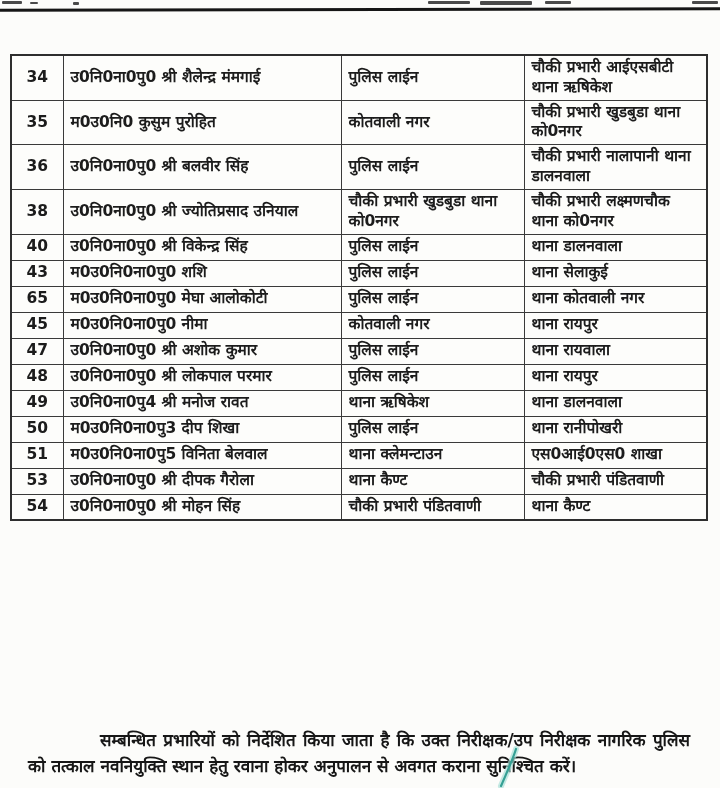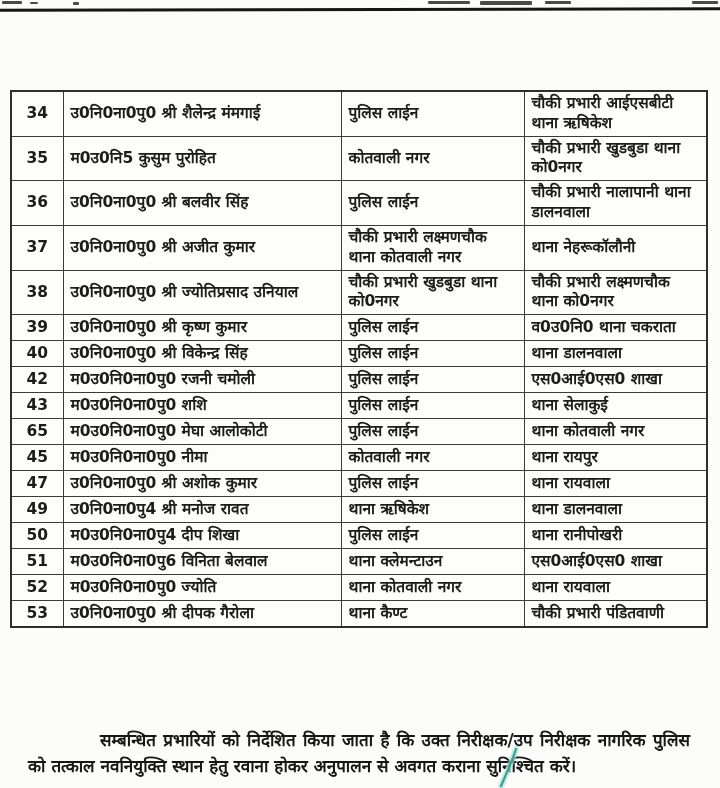--- a/index.html
+++ b/index.html
@@ -45,21 +45,21 @@
   table.transfer td {
     border: 1.5px solid #3a3a3a;
     font-size: 15.5px;
     font-weight: 600;
     line-height: 1.28;
     padding: 2px 7px;
     vertical-align: middle;
     color: #1c1c1c;
     overflow: hidden;
   }
-  table.transfer { border: 2.5px solid #2e2e2e; margin-top: 36px; }
+  table.transfer { border: 2.5px solid #2e2e2e; }
   table.transfer tr { height: 26px; }
   td.c-sno { text-align: center; font-size: 14.5px; font-weight: 700; padding: 2px 2px; }
   td.c-name { padding-left: 9px; }
 
   
   .closing {
     position: absolute;
     left: 28px; top: 710px;
     width: 662px;
     font-size: 17px;
@@ -101,59 +101,41 @@
     </colgroup>
     <tbody id="table-body">
         <tr>
       <td class="c-sno">34</td>
       <td class="c-name">उ0नि0ना0पु0 श्री शैलेन्द्र मंमगाई</td>
       <td class="c-from">पुलिस लाईन</td>
       <td class="c-to">चौकी प्रभारी आईएसबीटी थाना ऋषिकेश</td>
     </tr>
         <tr>
       <td class="c-sno">35</td>
-      <td class="c-name">म0उ0नि5 कुसुम पुरोहित</td>
+      <td class="c-name">म0उ0नि0 कुसुम पुरोहित</td>
       <td class="c-from">कोतवाली नगर</td>
       <td class="c-to">चौकी प्रभारी खुडबुडा थाना को0नगर</td>
     </tr>
         <tr>
       <td class="c-sno">36</td>
       <td class="c-name">उ0नि0ना0पु0 श्री बलवीर सिंह</td>
       <td class="c-from">पुलिस लाईन</td>
       <td class="c-to">चौकी प्रभारी नालापानी थाना डालनवाला</td>
-    </tr>
-        <tr>
-      <td class="c-sno">37</td>
-      <td class="c-name">उ0नि0ना0पु0 श्री अजीत कुमार</td>
-      <td class="c-from">चौकी प्रभारी लक्ष्मणचौक थाना कोतवाली नगर</td>
-      <td class="c-to">थाना नेहरूकॉलौनी</td>
     </tr>
         <tr>
       <td class="c-sno">38</td>
       <td class="c-name">उ0नि0ना0पु0 श्री ज्योतिप्रसाद उनियाल</td>
       <td class="c-from">चौकी प्रभारी खुडबुडा थाना को0नगर</td>
       <td class="c-to">चौकी प्रभारी लक्ष्मणचौक थाना को0नगर</td>
     </tr>
         <tr>
-      <td class="c-sno">39</td>
-      <td class="c-name">उ0नि0ना0पु0 श्री कृष्ण कुमार</td>
-      <td class="c-from">पुलिस लाईन</td>
-      <td class="c-to">व0उ0नि0 थाना चकराता</td>
-    </tr>
-        <tr>
       <td class="c-sno">40</td>
       <td class="c-name">उ0नि0ना0पु0 श्री विकेन्द्र सिंह</td>
       <td class="c-from">पुलिस लाईन</td>
       <td class="c-to">थाना डालनवाला</td>
-    </tr>
-        <tr>
-      <td class="c-sno">42</td>
-      <td class="c-name">म0उ0नि0ना0पु0 रजनी चमोली</td>
-      <td class="c-from">पुलिस लाईन</td>
-      <td class="c-to">एस0आई0एस0 शाखा</td>
     </tr>
         <tr>
       <td class="c-sno">43</td>
       <td class="c-name">म0उ0नि0ना0पु0 शशि</td>
       <td class="c-from">पुलिस लाईन</td>
       <td class="c-to">थाना सेलाकुई</td>
     </tr>
         <tr>
       <td class="c-sno">65</td>
       <td class="c-name">म0उ0नि0ना0पु0 मेघा आलोकोटी</td>
@@ -166,49 +148,55 @@
       <td class="c-from">कोतवाली नगर</td>
       <td class="c-to">थाना रायपुर</td>
     </tr>
         <tr>
       <td class="c-sno">47</td>
       <td class="c-name">उ0नि0ना0पु0 श्री अशोक कुमार</td>
       <td class="c-from">पुलिस लाईन</td>
       <td class="c-to">थाना रायवाला</td>
     </tr>
         <tr>
+      <td class="c-sno">48</td>
+      <td class="c-name">उ0नि0ना0पु0 श्री लोकपाल परमार</td>
+      <td class="c-from">पुलिस लाईन</td>
+      <td class="c-to">थाना रायपुर</td>
+    </tr>
+        <tr>
       <td class="c-sno">49</td>
       <td class="c-name">उ0नि0ना0पु4 श्री मनोज रावत</td>
       <td class="c-from">थाना ऋषिकेश</td>
       <td class="c-to">थाना डालनवाला</td>
     </tr>
         <tr>
       <td class="c-sno">50</td>
-      <td class="c-name">म0उ0नि0ना0पु4 दीप शिखा</td>
+      <td class="c-name">म0उ0नि0ना0पु3 दीप शिखा</td>
       <td class="c-from">पुलिस लाईन</td>
       <td class="c-to">थाना रानीपोखरी</td>
     </tr>
         <tr>
       <td class="c-sno">51</td>
-      <td class="c-name">म0उ0नि0ना0पु6 विनिता बेलवाल</td>
+      <td class="c-name">म0उ0नि0ना0पु5 विनिता बेलवाल</td>
       <td class="c-from">थाना क्लेमन्टाउन</td>
       <td class="c-to">एस0आई0एस0 शाखा</td>
-    </tr>
-        <tr>
-      <td class="c-sno">52</td>
-      <td class="c-name">म0उ0नि0ना0पु0 ज्योति</td>
-      <td class="c-from">थाना कोतवाली नगर</td>
-      <td class="c-to">थाना रायवाला</td>
     </tr>
         <tr>
       <td class="c-sno">53</td>
       <td class="c-name">उ0नि0ना0पु0 श्री दीपक गैरोला</td>
       <td class="c-from">थाना कैण्ट</td>
       <td class="c-to">चौकी प्रभारी पंडितवाणी</td>
     </tr>
+        <tr>
+      <td class="c-sno">54</td>
+      <td class="c-name">उ0नि0ना0पु0 श्री मोहन सिंह</td>
+      <td class="c-from">चौकी प्रभारी पंडितवाणी</td>
+      <td class="c-to">थाना कैण्ट</td>
+    </tr>
       </tbody>
   </table>
 
   <p class="closing">सम्बन्धित प्रभारियों को निर्देशित किया जाता है कि उक्त निरीक्षक/उप निरीक्षक नागरिक पुलिस को तत्काल नवनियुक्ति स्थान हेतु रवाना होकर अनुपालन से अवगत कराना सुनिश्चित करें।</p>
 
   <svg class="pen-mark" viewBox="0 0 30 42">
     <path d="M22 3 C19 13 13 26 7 40" fill="none" stroke="#a6ded7" stroke-width="6" stroke-linecap="round" opacity="0.65"></path>
     <path d="M22 3 C19 13 13 26 7 40" fill="none" stroke="#35a094" stroke-width="2.2" stroke-linecap="round"></path>
   </svg>
 

